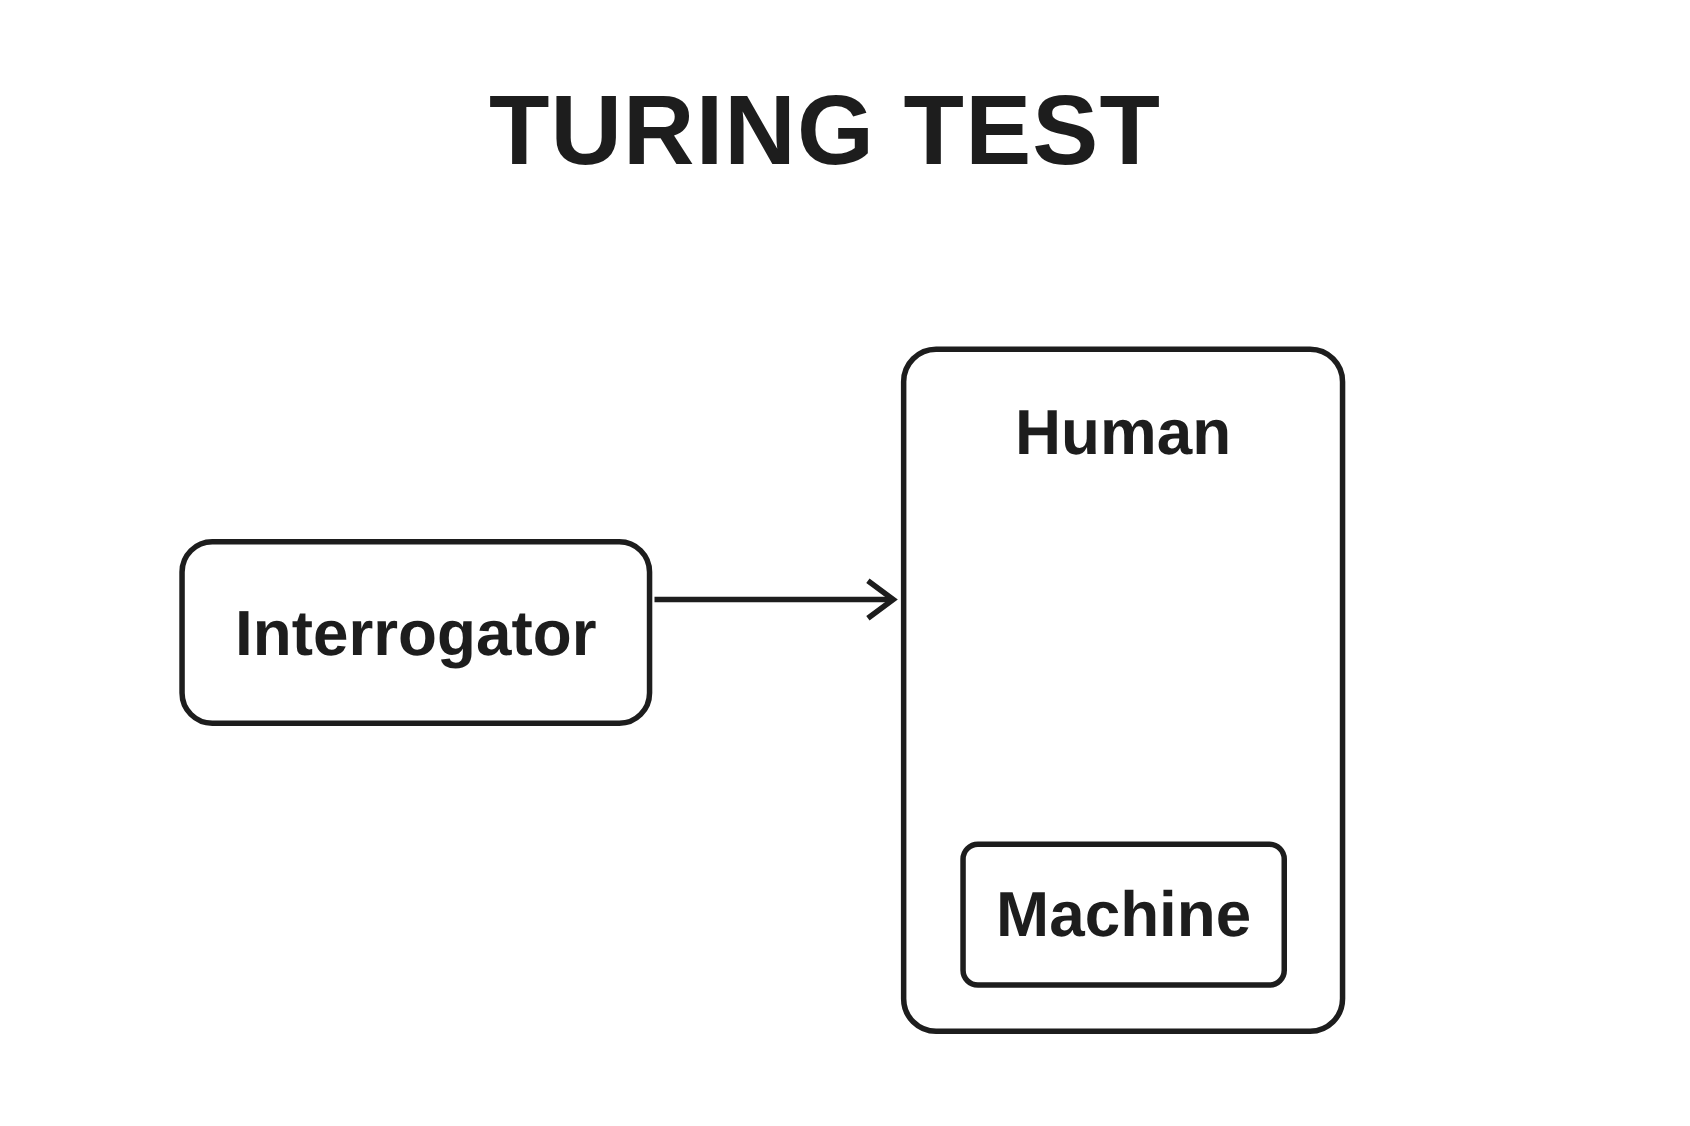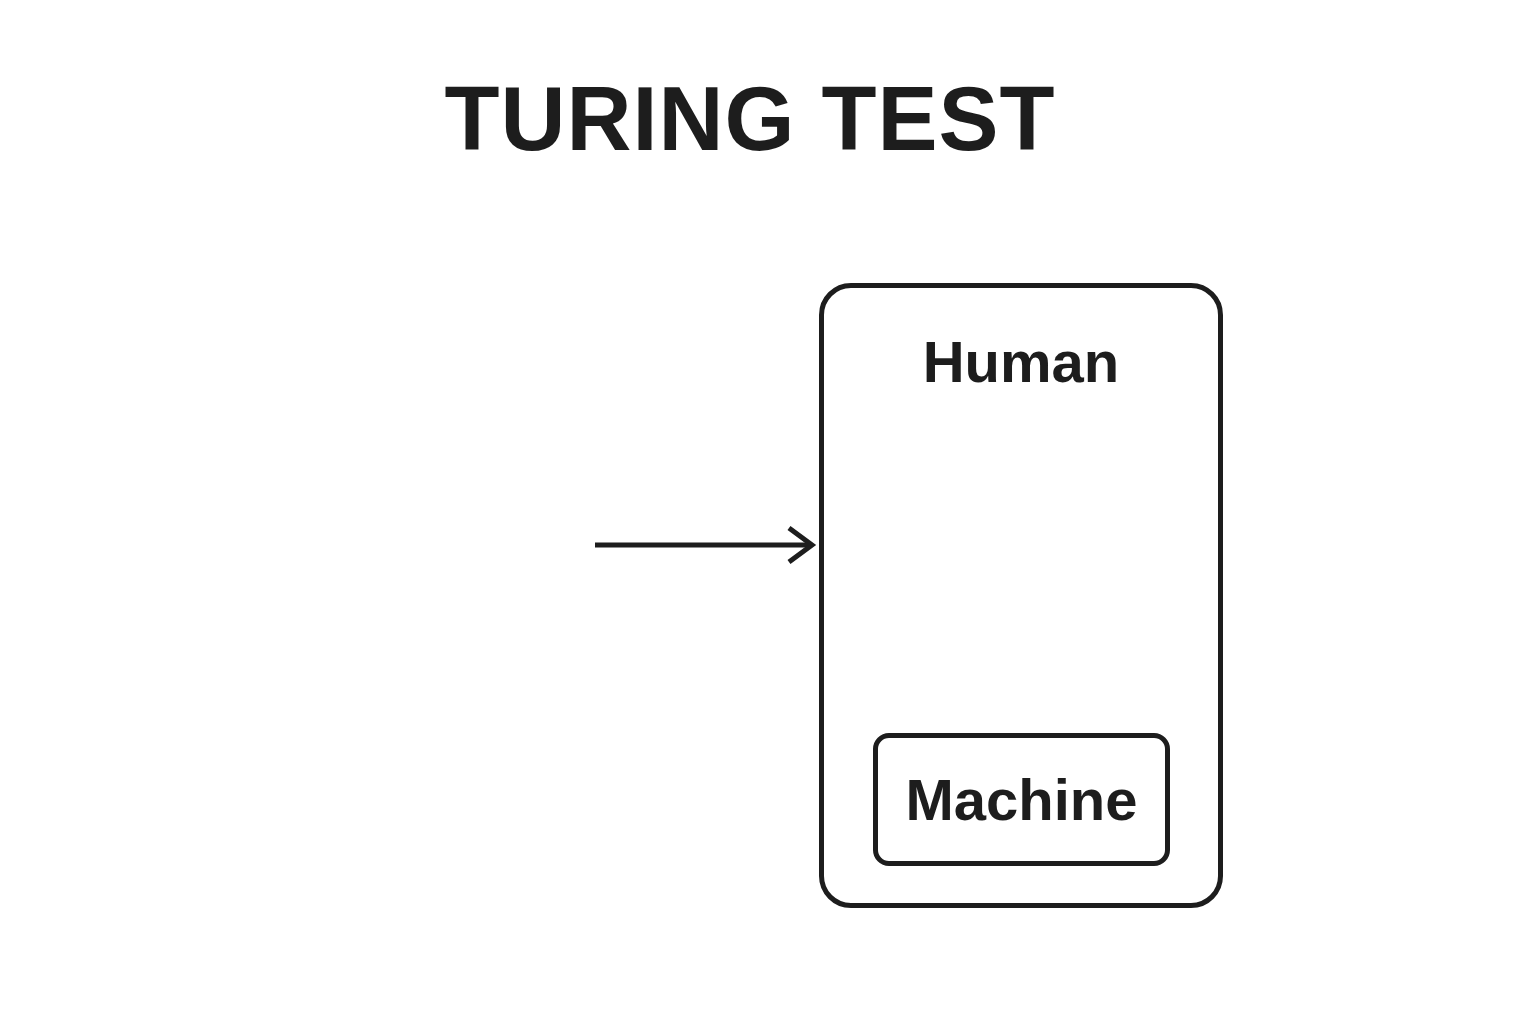--- a/index.html
+++ b/index.html
@@ -30,20 +30,21 @@
     letter-spacing: 1px;
     color: var(--text);
   }
   .node {
     position: absolute;
     background: var(--bg);
     border: 5px solid var(--stroke);
     color: var(--text);
     font-weight: bold;
     font-size: 58px;
+    margin-top: 32px;
   }
   .node-interrogator {
     left: 163px;
     top: 458px;
     width: 430px;
     height: 170px;
     border-radius: 30px;
     display: flex;
     align-items: center;
     justify-content: center;
@@ -84,20 +85,23 @@
     pointer-events: none;
   }
 </style>
 </head>
 <body>
 
 <div class="canvas">
 
   <div class="diagram-title">TURING TEST</div>
 
+  <div class="node node-interrogator">
+    <span class="node-label">Interrogator</span>
+  </div>
 
   <svg class="arrow-layer" viewBox="0 0 1536 1024">
     <line x1="595" y1="545" x2="810" y2="545" stroke="#1d1d1d" stroke-width="5"></line>
     <polyline points="789,528 812,545 789,562" fill="none" stroke="#1d1d1d" stroke-width="5"></polyline>
   </svg>
 
   <div class="node node-human">
     <span class="node-label">Human</span>
 
     <div class="node-machine">

